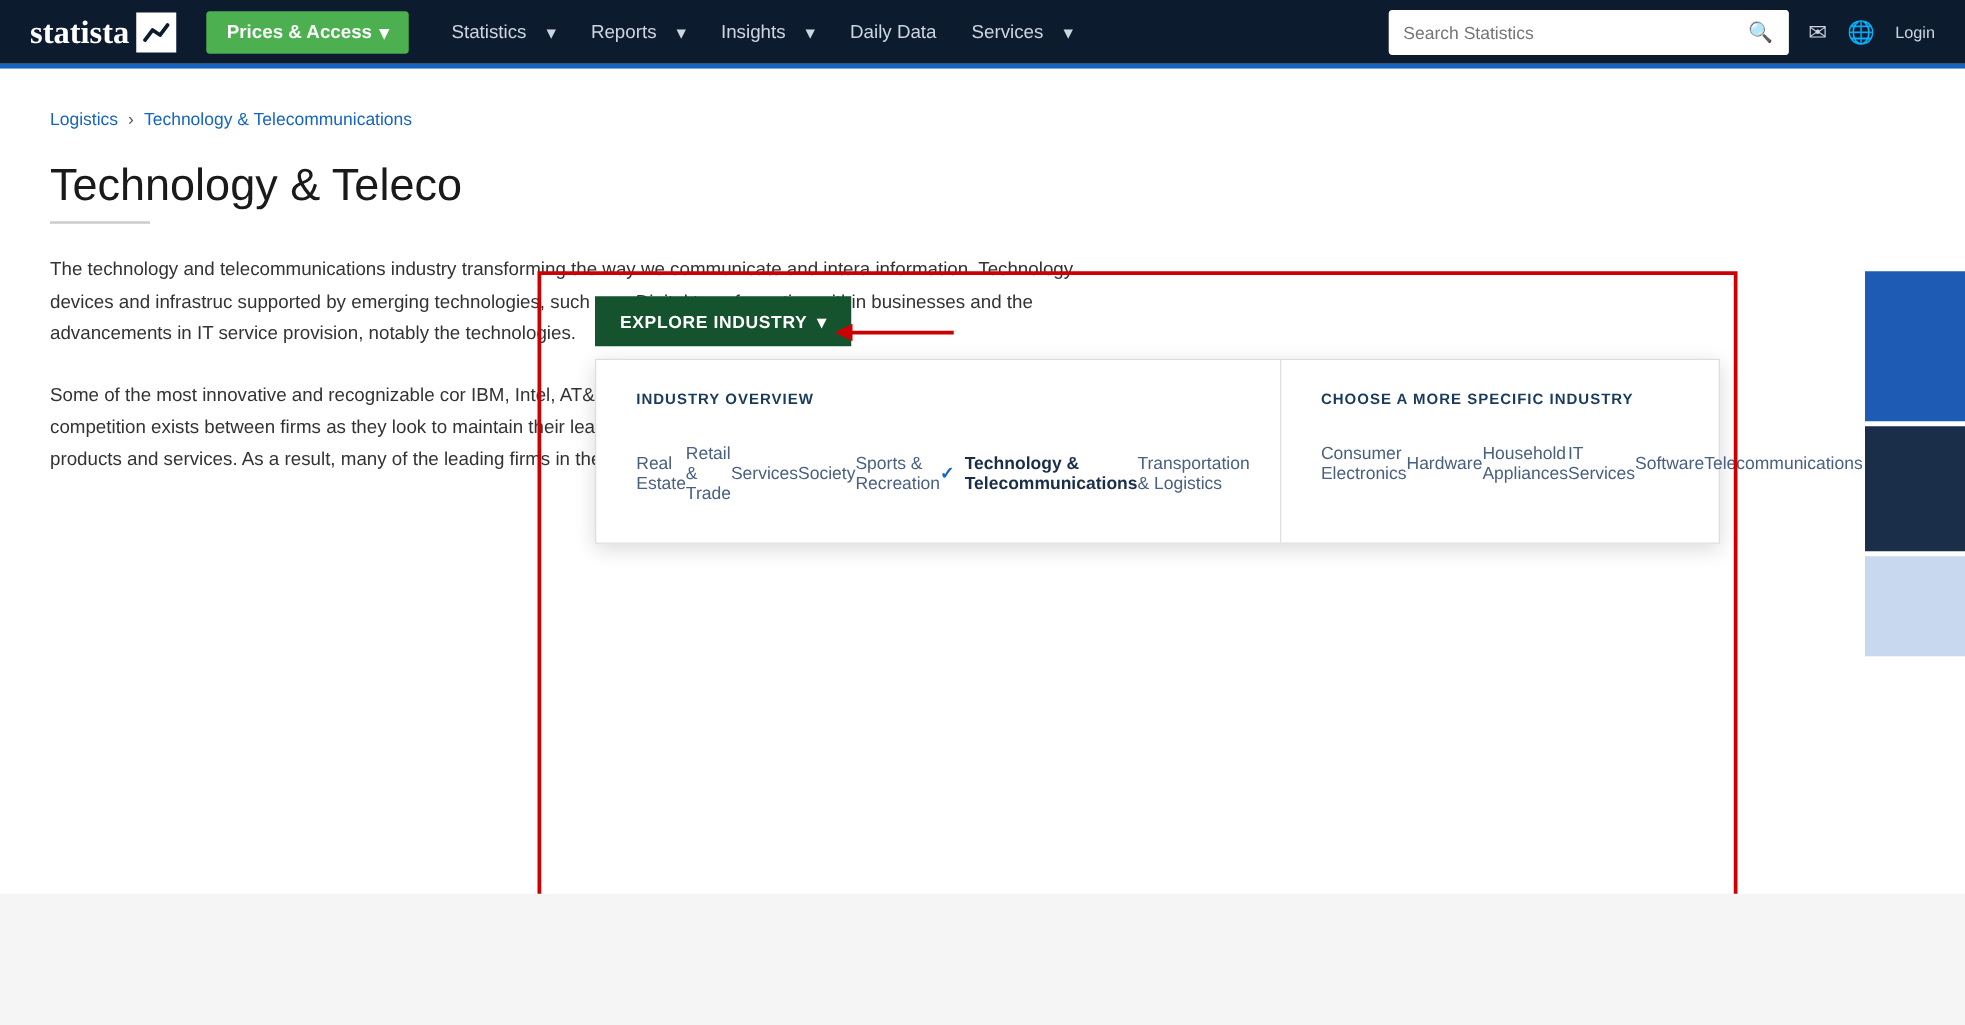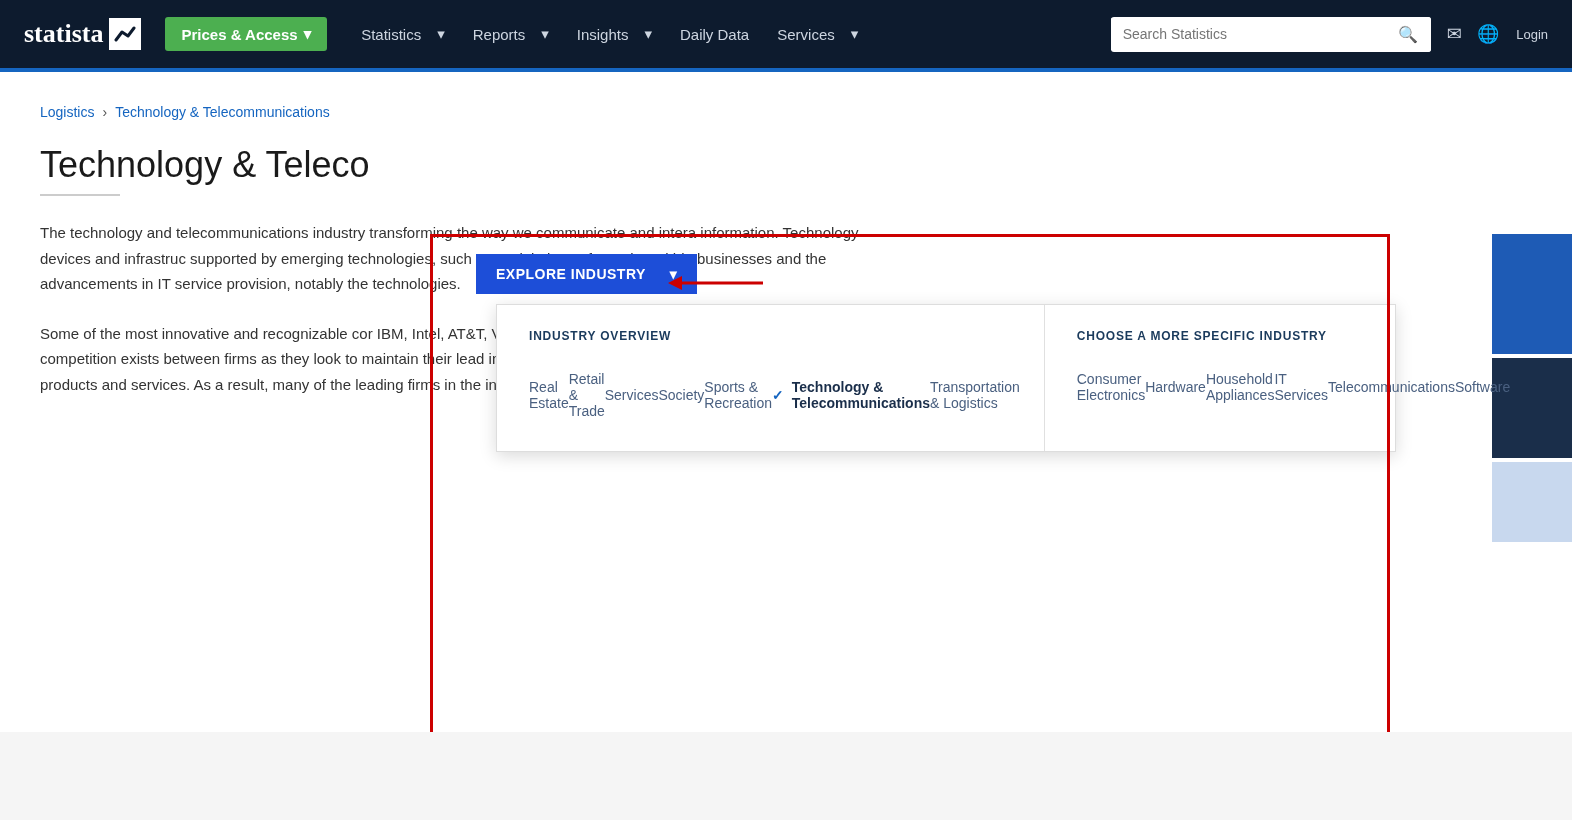--- a/index.html
+++ b/index.html
@@ -4,21 +4,21 @@
   <style>
     * { box-sizing: border-box; margin: 0; padding: 0; }
     body { font-family: Arial, sans-serif; background: #f5f5f5; }
 
     
     .navbar {
       background: #0d1b2e;
       display: flex;
       align-items: center;
       padding: 0 24px;
-      height: 68px;
+      height: 51px;
       gap: 0;
     }
     .navbar-logo {
       color: white;
       font-size: 26px;
       font-weight: bold;
       font-family: Georgia, serif;
       display: flex;
       align-items: center;
       gap: 6px;
@@ -189,42 +189,42 @@
     
     .arrow-indicator {
       position: absolute;
       top: 196px;
       left: 668px;
       z-index: 201;
       pointer-events: none;
     }
 
     .explore-btn {
-      background: #1d4ed8;
+      background: #14532d;
       color: white;
       font-size: 14px;
       font-weight: bold;
       letter-spacing: 0.5px;
       padding: 12px 20px;
       border: none;
       cursor: pointer;
       display: flex;
       align-items: center;
-      gap: 24px;
+      gap: 8px;
       position: absolute;
       top: 182px;
       left: 476px;
       z-index: 150;
     }
 
     .dropdown-content {
       display: flex;
       position: absolute;
       top: 232px;
-      left: 496px;
+      left: 476px;
       width: 900px;
       background: white;
       border: 1px solid #ddd;
       box-shadow: 0 4px 16px rgba(0,0,0,0.15);
       z-index: 150;
     }
 
     .dropdown-left {
       flex: 0 0 360px;
       padding: 24px 24px 24px 32px;
@@ -433,24 +433,24 @@
         <li>
           <span>Hardware</span>
         </li>
         <li>
           <span>Household Appliances</span>
         </li>
         <li>
           <span>IT Services</span>
         </li>
         <li>
+          <span>Software</span>
+        </li>
+        <li>
           <span>Telecommunications</span>
-        </li>
-        <li>
-          <span>Software</span>
         </li>
       </ul>
     </div>
   </div>
 
   <div class="red-border-box"></div>
 
   <div class="sidebar-blocks">
     <div class="sidebar-block-blue"></div>
     <div class="sidebar-block-dark"></div>

